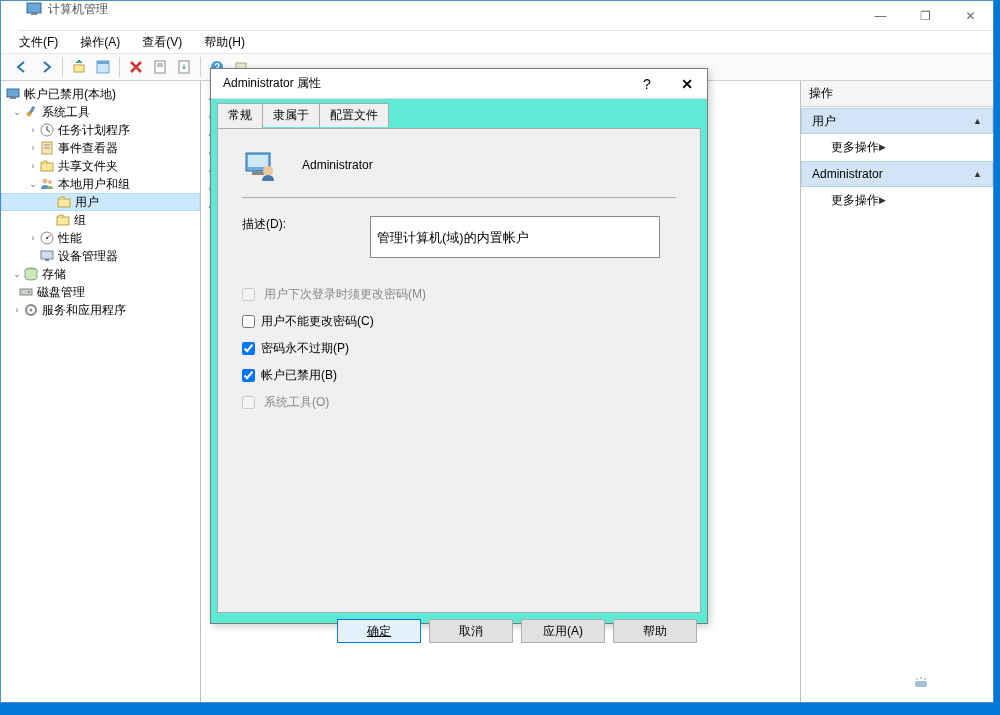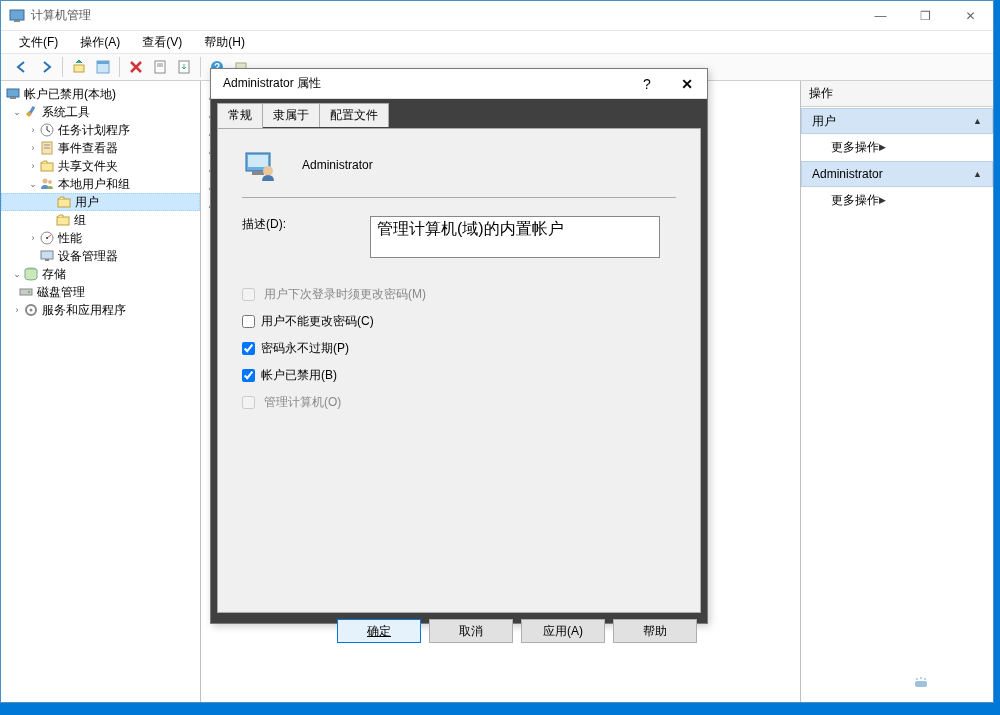--- a/index.html
+++ b/index.html
@@ -1,18 +1,18 @@
 <!DOCTYPE html>
 <html><head>
 <meta charset="utf-8">
 <style>
 * { box-sizing: border-box; margin: 0; padding: 0; }
 body { font-family: "Microsoft YaHei", "Segoe UI", Tahoma, sans-serif; font-size: 12px; background: #0078d7; width: 1000px; height: 715px; overflow: hidden; position: relative; }
 .main-window { position: absolute; top: 0; left: 0; width: 994px; height: 703px; background: #fff; border: 1px solid #4a90c5; }
-.titlebar { height: 30px; display: flex; align-items: center; background: #fff; border-bottom: 1px solid #e5e5e5; }
+.titlebar { height: 30px; display: flex; align-items: flex-start; background: #fff; border-bottom: 1px solid #e5e5e5; margin-left: 17px; }
 .titlebar .icon { width: 16px; height: 16px; margin: 0 6px 0 8px; }
 .titlebar .title { flex: 1; color: #555; }
 .winbtns { display: flex; }
 .winbtn { width: 45px; height: 29px; display: flex; align-items: center; justify-content: center; color: #666; }
 .menubar { height: 22px; display: flex; align-items: center; padding-left: 14px; gap: 14px; color: #000; }
 .menubar span { padding: 2px 4px; }
 .toolbar { height: 28px; display: flex; align-items: center; padding-left: 10px; gap: 2px; border-top: 1px solid #e8e8e8; border-bottom: 1px solid #d0d0d0; background: #fafafa; }
 .tb-btn { width: 22px; height: 22px; display: flex; align-items: center; justify-content: center; border: 1px solid transparent; }
 .tb-sep { width: 1px; height: 20px; background: #d0d0d0; margin: 0 3px; }
 .content { display: flex; height: calc(100% - 80px); }
@@ -22,35 +22,35 @@
 .expander { width: 12px; text-align: center; font-size: 9px; color: #666; }
 .tree-icon { width: 16px; height: 16px; margin-right: 3px; }
 .center-panel { flex: 1; border-right: 1px solid #bfbfbf; background: #fff; padding: 4px; }
 .user-row { display: flex; align-items: center; height: 18px; gap: 4px; padding-left: 2px; }
 .right-panel { width: 192px; background: #fff; }
 .right-header { height: 26px; background: #f5f5f5; border-bottom: 1px solid #d0d0d0; display: flex; align-items: center; padding-left: 8px; font-weight: normal; }
 .right-section { height: 26px; background: #d2e4f5; border: 1px solid #b8d0e8; display: flex; align-items: center; justify-content: space-between; padding: 0 10px; margin-top: 1px; }
 .right-action { height: 26px; display: flex; align-items: center; justify-content: flex-start; padding: 0 10px 0 30px; }
 
 
-.dialog { position: absolute; left: 210px; top: 68px; width: 498px; height: 556px; background: #404040; border: 1px solid #7a7a7a; box-shadow: 2px 2px 8px rgba(0,0,0,0.2); }
+.dialog { position: absolute; left: 210px; top: 68px; width: 498px; height: 556px; background: #5eead4; border: 1px solid #7a7a7a; box-shadow: 2px 2px 8px rgba(0,0,0,0.2); }
 .dialog-title { height: 30px; background: #fff; display: flex; align-items: center; padding-left: 12px; border-bottom: 1px solid #ddd; }
 .dialog-title .t { flex: 1; }
 .dialog-title .help { width: 40px; text-align: center; font-size: 14px; }
 .dialog-title .close { width: 40px; text-align: center; font-size: 14px; font-weight: bold; }
 .tab-strip { display: flex; align-items: flex-start; height: 25px; padding-left: 6px; margin-top: 4px; }
 .tab { padding: 3px 10px; border: 1px solid #aaa; border-bottom: none; background: #f0f0f0; margin-right: -1px; position: relative; }
 .tab.active { background: #f0f0f0; z-index: 2; padding-bottom: 4px; }
 .tab-body { border: 1px solid #aaa; margin: 0 6px 6px 6px; height: 485px; background: #f0f0f0; padding: 18px 24px; position: relative; }
 .usericon-row { display: flex; align-items: center; gap: 24px; margin-bottom: 14px; }
 .hr { height: 1px; background: #aaa; margin-bottom: 18px; }
 .field-row { display: flex; align-items: center; margin-bottom: 14px; }
 .field-label { width: 128px; }
 .field-input { width: 290px; height: 22px; border: 1px solid #888; background: #fff; padding: 2px 6px; font-family: inherit; font-size: 12px; }
-.field-textarea { width: 290px; height: 42px; border: 1px solid #888; background: #fff; padding: 2px 6px; font-family: inherit; font-size: 16px; resize: none; }
+.field-textarea { width: 290px; height: 42px; border: 1px solid #888; background: #fff; padding: 12px 6px; font-family: inherit; font-size: 13px; resize: none; }
 .check-row { display: flex; align-items: center; gap: 6px; margin-bottom: 10px; }
 .check-row.disabled { color: #888; gap: 9px; }
 .check-row input { width: 13px; height: 13px; }
 .dialog-buttons { display: flex; justify-content: flex-end; gap: 8px; padding: 0 10px 10px 0; }
 .dlg-btn { width: 84px; height: 24px; border: 1px solid #adadad; background: #e1e1e1; font-family: inherit; font-size: 12px; }
 .dlg-btn.primary { border: 1px solid #0078d7; background: #e5f1fb; text-decoration: underline; }
 
 .folder-icon { fill: #fce99e; stroke: #bfa040; stroke-width: 1; }
 .arrow-tri { font-size: 9px; color: #333; }
 </style>
@@ -356,21 +356,21 @@
     <div class="check-row">
       <input type="checkbox" checked="" style="">
       <span>密码永不过期(P)</span>
     </div>
     <div class="check-row">
       <input type="checkbox" checked="" style="">
       <span>帐户已禁用(B)</span>
     </div>
     <div class="check-row disabled">
       <input type="checkbox" disabled="" style="">
-      <span>管理计算机(O)</span>
+      <span>系统工具(O)</span>
     </div>
   </div>
   <div class="dialog-buttons">
     <button class="dlg-btn primary">确定</button>
     <button class="dlg-btn">取消</button>
     <button class="dlg-btn">应用(A)</button>
     <button class="dlg-btn">帮助</button>
   </div>
 </div>
 

